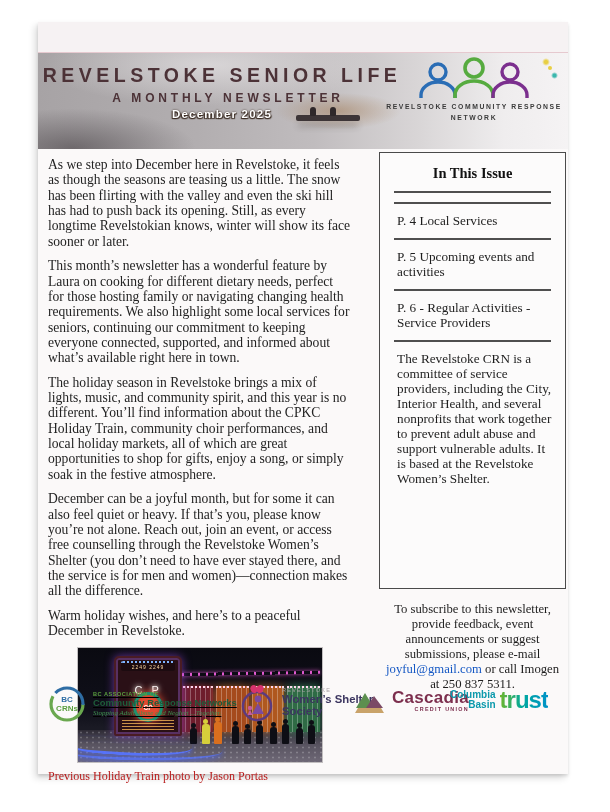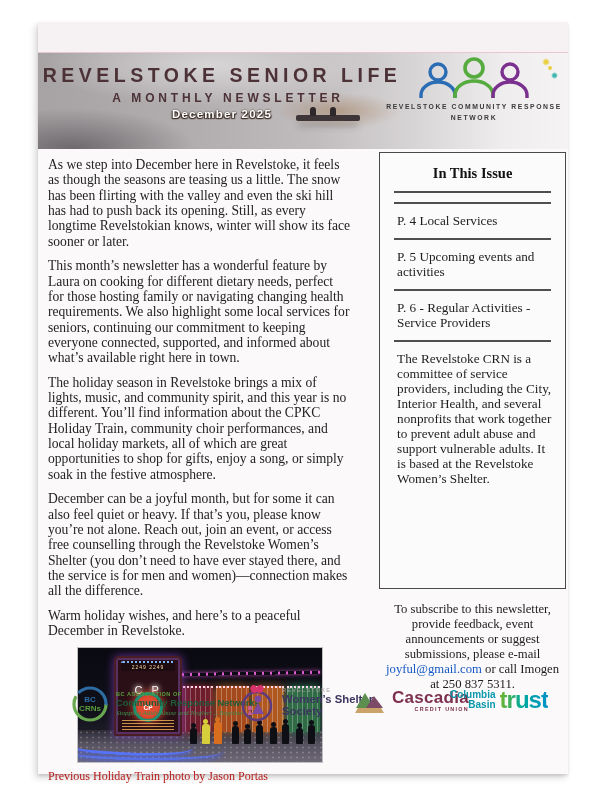--- a/index.html
+++ b/index.html
@@ -91,21 +91,21 @@
   .issue-hr{height:2px;background:#4f4f4f;margin:9px 14px;}
   .issue-item{font-size:13.2px;color:#1d1d1d;line-height:1.18;padding:0 10px 0 17px;}
   .crn-title{margin-top:13px;padding:0 16px;text-align:center;font-size:13px;font-weight:bold;color:#111;line-height:1.25;}
   .crn-body{margin-top:6px;padding:0 12px 0 17px;font-size:13.2px;color:#1d1d1d;line-height:1.14;}
   .subscribe{margin-top:13px;text-align:center;font-size:12.7px;color:#1d1d1d;line-height:1.18;padding:0 4px;}
   .email{color:#1558c4;text-decoration:none;cursor:pointer;}
   
   .footer{position:absolute;left:0;top:658px;width:530px;height:52px;
           font-family:"Liberation Sans","DejaVu Sans",sans-serif;}
   .logo-group{position:absolute;display:flex;align-items:center;gap:6px;}
-  .lg-bccrn{left:32px;top:4px;}
+  .lg-bccrn{left:9px;top:4px;text-decoration:underline;}
   .bccrn-text{line-height:1.15;}
   .bccrn-small{font-size:5.6px;font-weight:bold;letter-spacing:.5px;color:#5a9e3e;}
   .bccrn-name{font-size:9.4px;font-weight:bold;color:#1e5c3a;}
   .bccrn-tag{font-size:7px;font-style:italic;color:#3f8f4f;font-family:"Liberation Serif",serif;}
   .lg-shelter{left:200px;top:3px;}
   .shelter-text{line-height:1.05;}
   .shelter-small{font-size:5.6px;letter-spacing:1.2px;color:#a9a2a6;}
   .shelter-name{font-size:11.3px;font-weight:bold;color:#3c3660;}
   .lg-cascadia{left:316px;top:8px;}
   .cascadia-text{text-align:right;line-height:1;}

